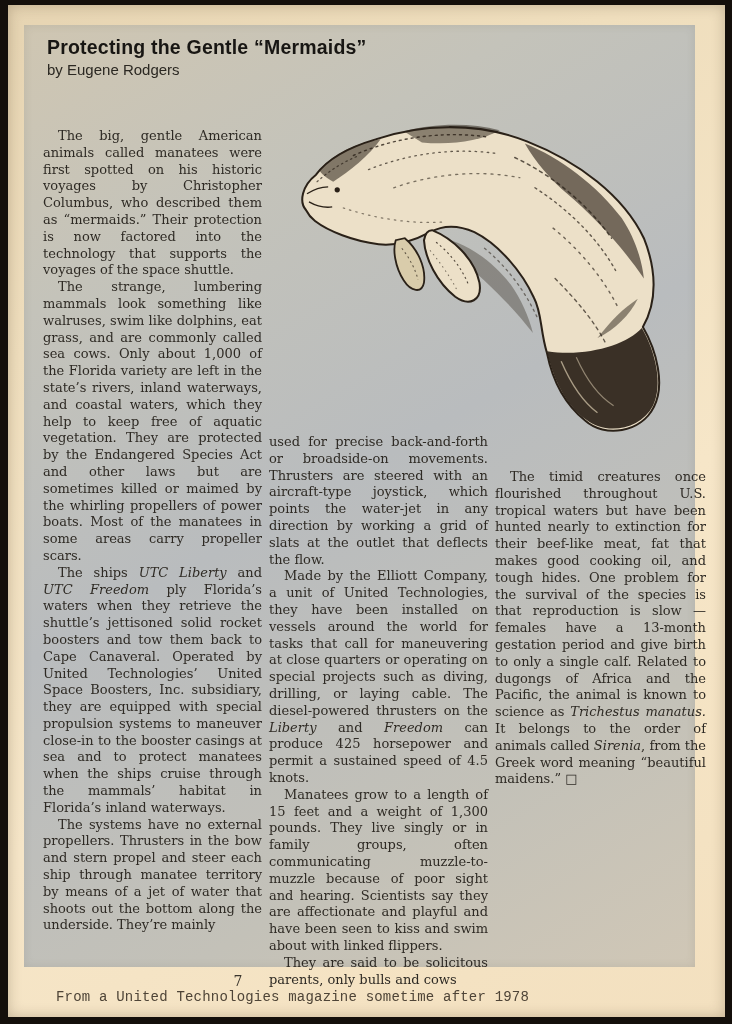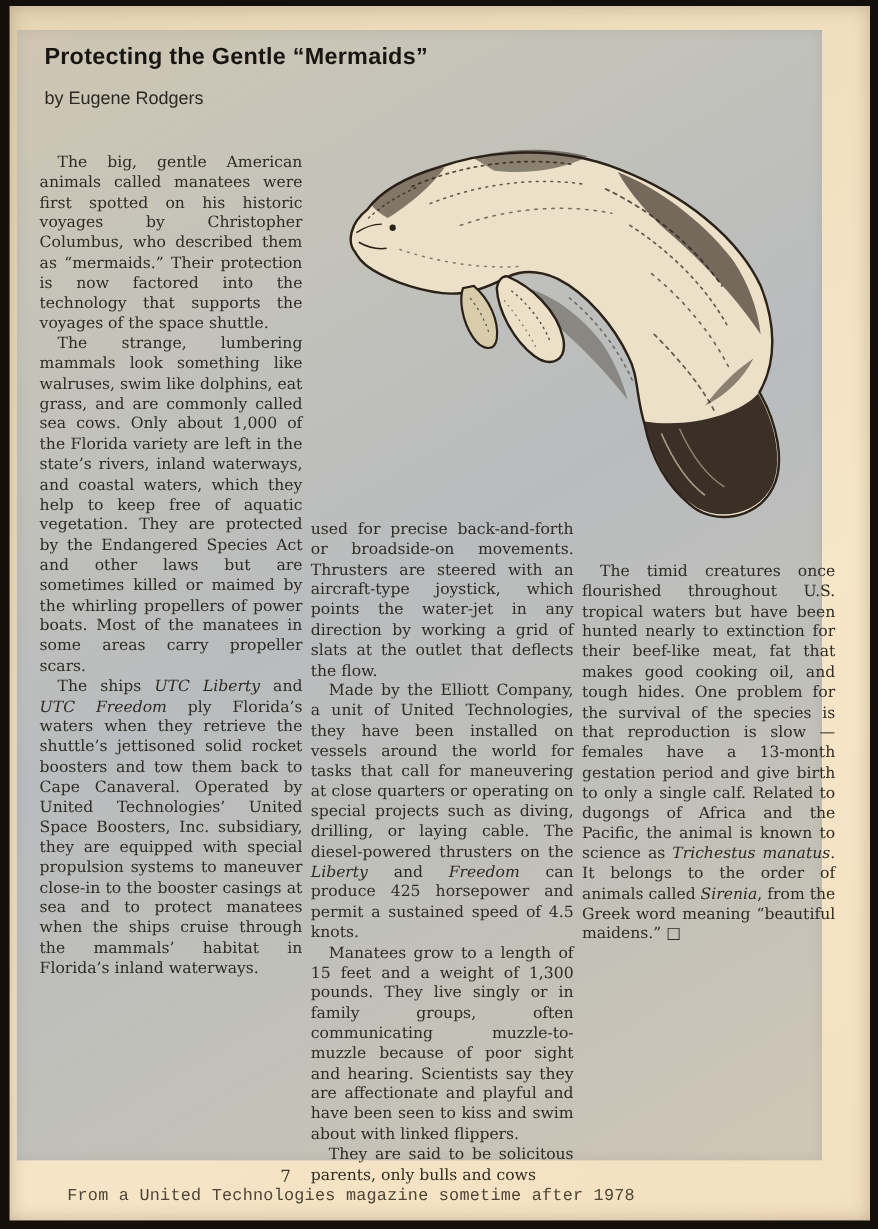--- a/index.html
+++ b/index.html
@@ -7,32 +7,32 @@
     width:732px;height:1024px;position:relative;overflow:hidden;
     background:#140f0b;
     font-family:"DejaVu Serif", serif;
   }
   .paper{
     position:absolute;left:8px;top:5px;width:717px;height:1012px;
     background:linear-gradient(150deg,#e6d4b2 0%,#efdebd 25%,#f6e6c8 60%,#f3e0bf 100%);
     box-shadow:inset 0 0 14px rgba(60,40,20,.25);
   }
   .panel{
-    position:absolute;left:6px;top:20px;width:671px;height:942px;
+    position:absolute;left:16px;top:20px;width:671px;height:942px;
     background:linear-gradient(150deg,#cfc6b2 0%,#c4c3ba 22%,#b9bcbe 48%,#c3c1b8 78%,#d0c7b6 100%);
     box-shadow:inset 0 0 10px rgba(70,70,60,.12);
   }
   .masthead{position:absolute;left:23px;top:11px;}
   .title{
     font-family:"Liberation Sans", sans-serif;font-weight:bold;
     font-size:19.5px;color:#181613;letter-spacing:.2px;line-height:22px;
   }
   .byline{
     font-family:"Liberation Sans", sans-serif;font-size:15px;color:#2b2822;
-    line-height:19px;margin-top:15px;
+    line-height:19px;margin-top:2px;
   }
   .col{
     position:absolute;color:#2e2a24;font-size:13px;line-height:16.8px;
     text-align:justify;
     margin-top:20px;
   }
   .col p{margin:0;text-indent:15px;}
   .col p.noindent{text-indent:0;}
   .col em{font-style:italic;}
   .col-1{left:19px;top:83px;width:219px;}
@@ -125,20 +125,21 @@
         C 153 184, 141 160, 140 142
         C 141 136, 144 132, 148 132 Z" fill="#ece0c8" stroke="#2a2118" stroke-width="2"></path>
       <path d="M 152 144 C 165 154, 178 170, 184 186" stroke="#2a2118" stroke-width="1.1" fill="none" stroke-dasharray="2 3" opacity="0.8"></path>
       <path d="M 146 152 C 156 164, 166 178, 173 192" stroke="#2a2118" stroke-width="1" fill="none" stroke-dasharray="1.5 3.5" opacity="0.6"></path>
     </svg>
 
     <div class="col col-1">
         <p><span>The big, gentle American animals called manatees were first spotted on his historic voyages by Christopher Columbus, who described them as “mermaids.” Their protection is now factored into the technology that supports the voyages of the space shuttle.</span></p>
         <p><span>The strange, lumbering mammals look something like walruses, swim like dolphins, eat grass, and are commonly called sea cows. Only about 1,000 of the Florida variety are left in the state’s rivers, inland waterways, and coastal waters, which they help to keep free of aquatic vegetation. They are protected by the Endangered Species Act and other laws but are sometimes killed or maimed by the whirling propellers of power boats. Most of the manatees in some areas carry propeller scars.</span></p>
         <p><span>The ships </span><em>UTC Liberty</em><span> and </span><em>UTC Freedom</em><span> ply Florida’s waters when they retrieve the shuttle’s jettisoned solid rocket boosters and tow them back to Cape Canaveral. Operated by United Technologies’ United Space Boosters, Inc. subsidiary, they are equipped with special propulsion systems to maneuver close-in to the booster casings at sea and to protect manatees when the ships cruise through the mammals’ habitat in Florida’s inland waterways.</span></p>
+        <p><span>The systems have no external propellers. Thrusters in the bow and stern propel and steer each ship through manatee territory by means of a jet of water that shoots out the bottom along the underside. They’re mainly</span></p>
       </div>
     <div class="col col-2">
         <p class="noindent"><span>used for precise back-and-forth or broadside-on movements. Thrusters are steered with an aircraft-type joystick, which points the water-jet in any direction by working a grid of slats at the outlet that deflects the flow.</span></p>
         <p><span>Made by the Elliott Company, a unit of United Technologies, they have been installed on vessels around the world for tasks that call for maneuvering at close quarters or operating on special projects such as diving, drilling, or laying cable. The diesel-powered thrusters on the </span><em>Liberty</em><span> and </span><em>Freedom</em><span> can produce 425 horsepower and permit a sustained speed of 4.5 knots.</span></p>
         <p><span>Manatees grow to a length of 15 feet and a weight of 1,300 pounds. They live singly or in family groups, often communicating muzzle-to-muzzle because of poor sight and hearing. Scientists say they are affectionate and playful and have been seen to kiss and swim about with linked flippers.</span></p>
         <p><span>They are said to be solicitous parents, only bulls and cows</span></p>
       </div>
     <div class="col col-3">
         <p><span>The timid creatures once flourished throughout U.S. tropical waters but have been hunted nearly to extinction for their beef-like meat, fat that makes good cooking oil, and tough hides. One problem for the survival of the species is that reproduction is slow — females have a 13-month gestation period and give birth to only a single calf. Related to dugongs of Africa and the Pacific, the animal is known to science as </span><em>Trichestus manatus.</em><span> It belongs to the order of animals called </span><em>Sirenia</em><span>, from the Greek word meaning “beautiful maidens.” □</span></p>
       </div>

